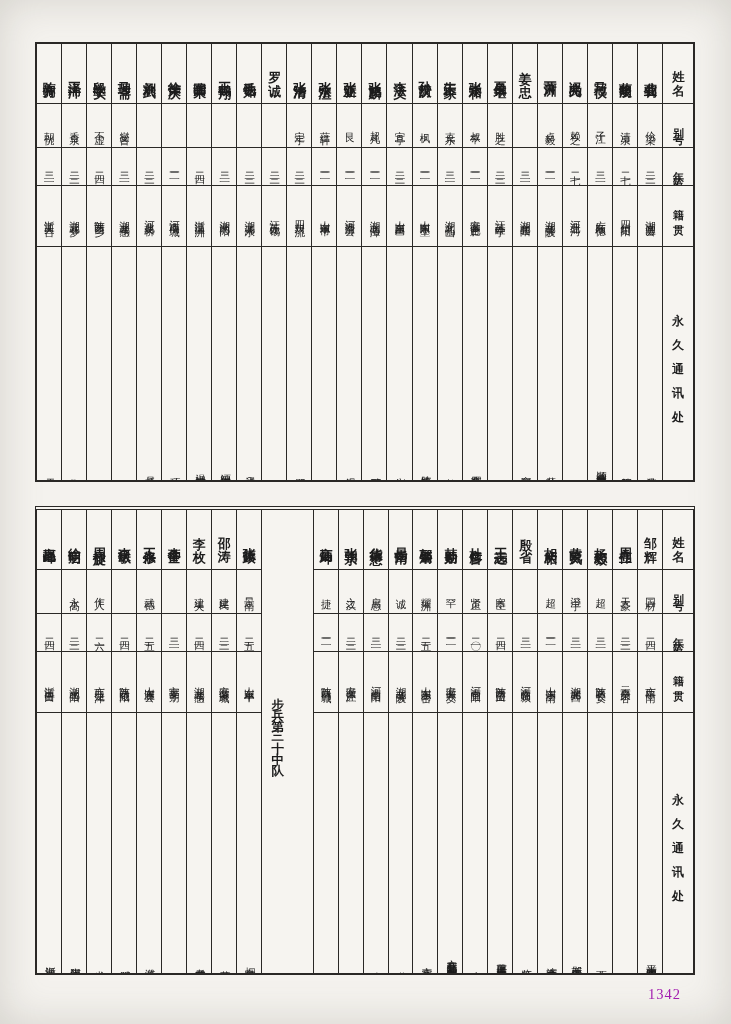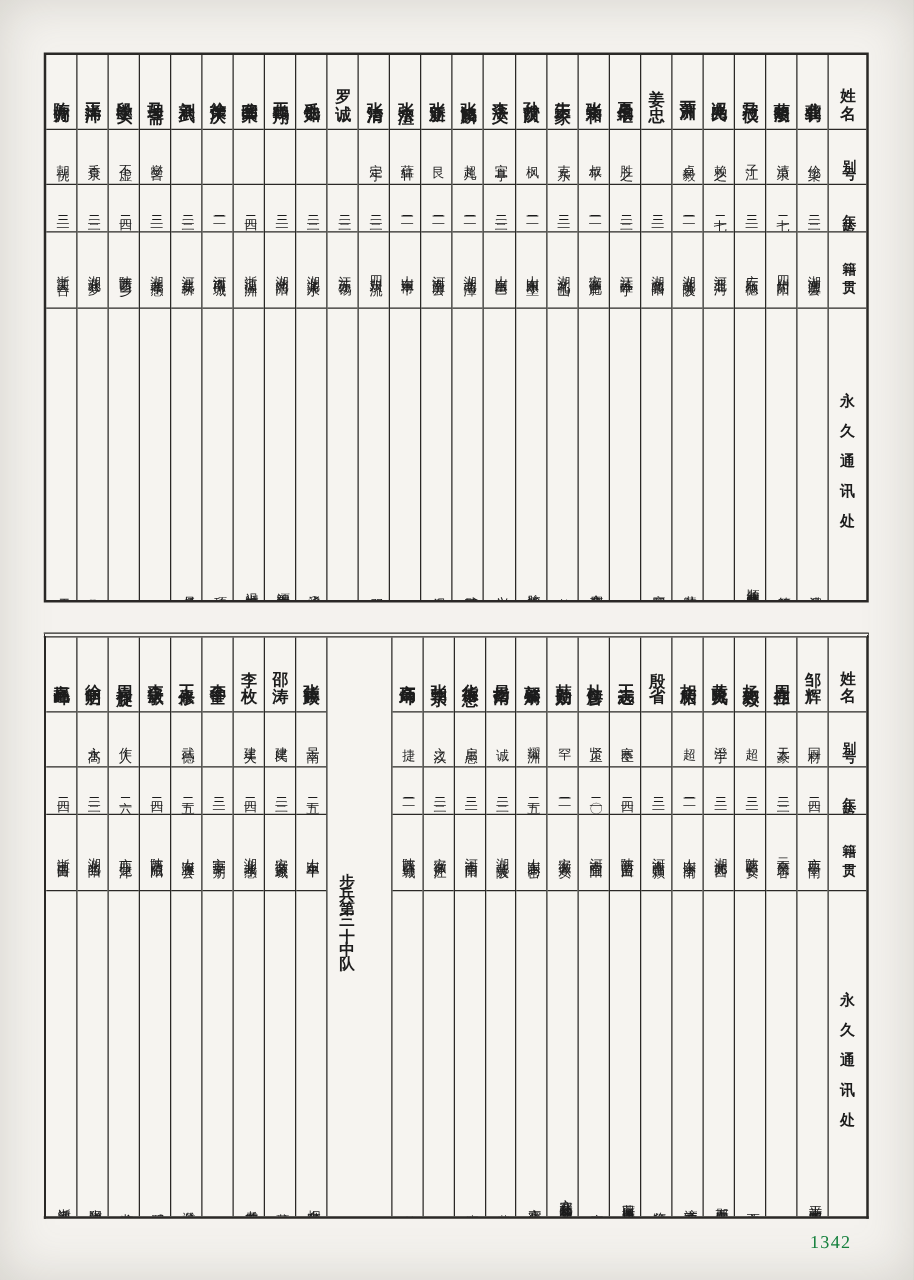--- a/index.html
+++ b/index.html
@@ -88,21 +88,21 @@
     font-weight:bold;
     letter-spacing:11px;
     white-space:nowrap;
   }
   .page-number{
     position:absolute;
     top:986px;
     right:50px;
     font-size:14.5px;
     letter-spacing:1px;
-    color:#15803d;
+    color:#a21caf;
   }
 </style>
 </head>
 <body>
 
 <div class="page">
 
   <div class="table" id="table-top">
     <div class="col header-col">
       <div class="cell cell-name hdr hdr-name">姓名</div>

